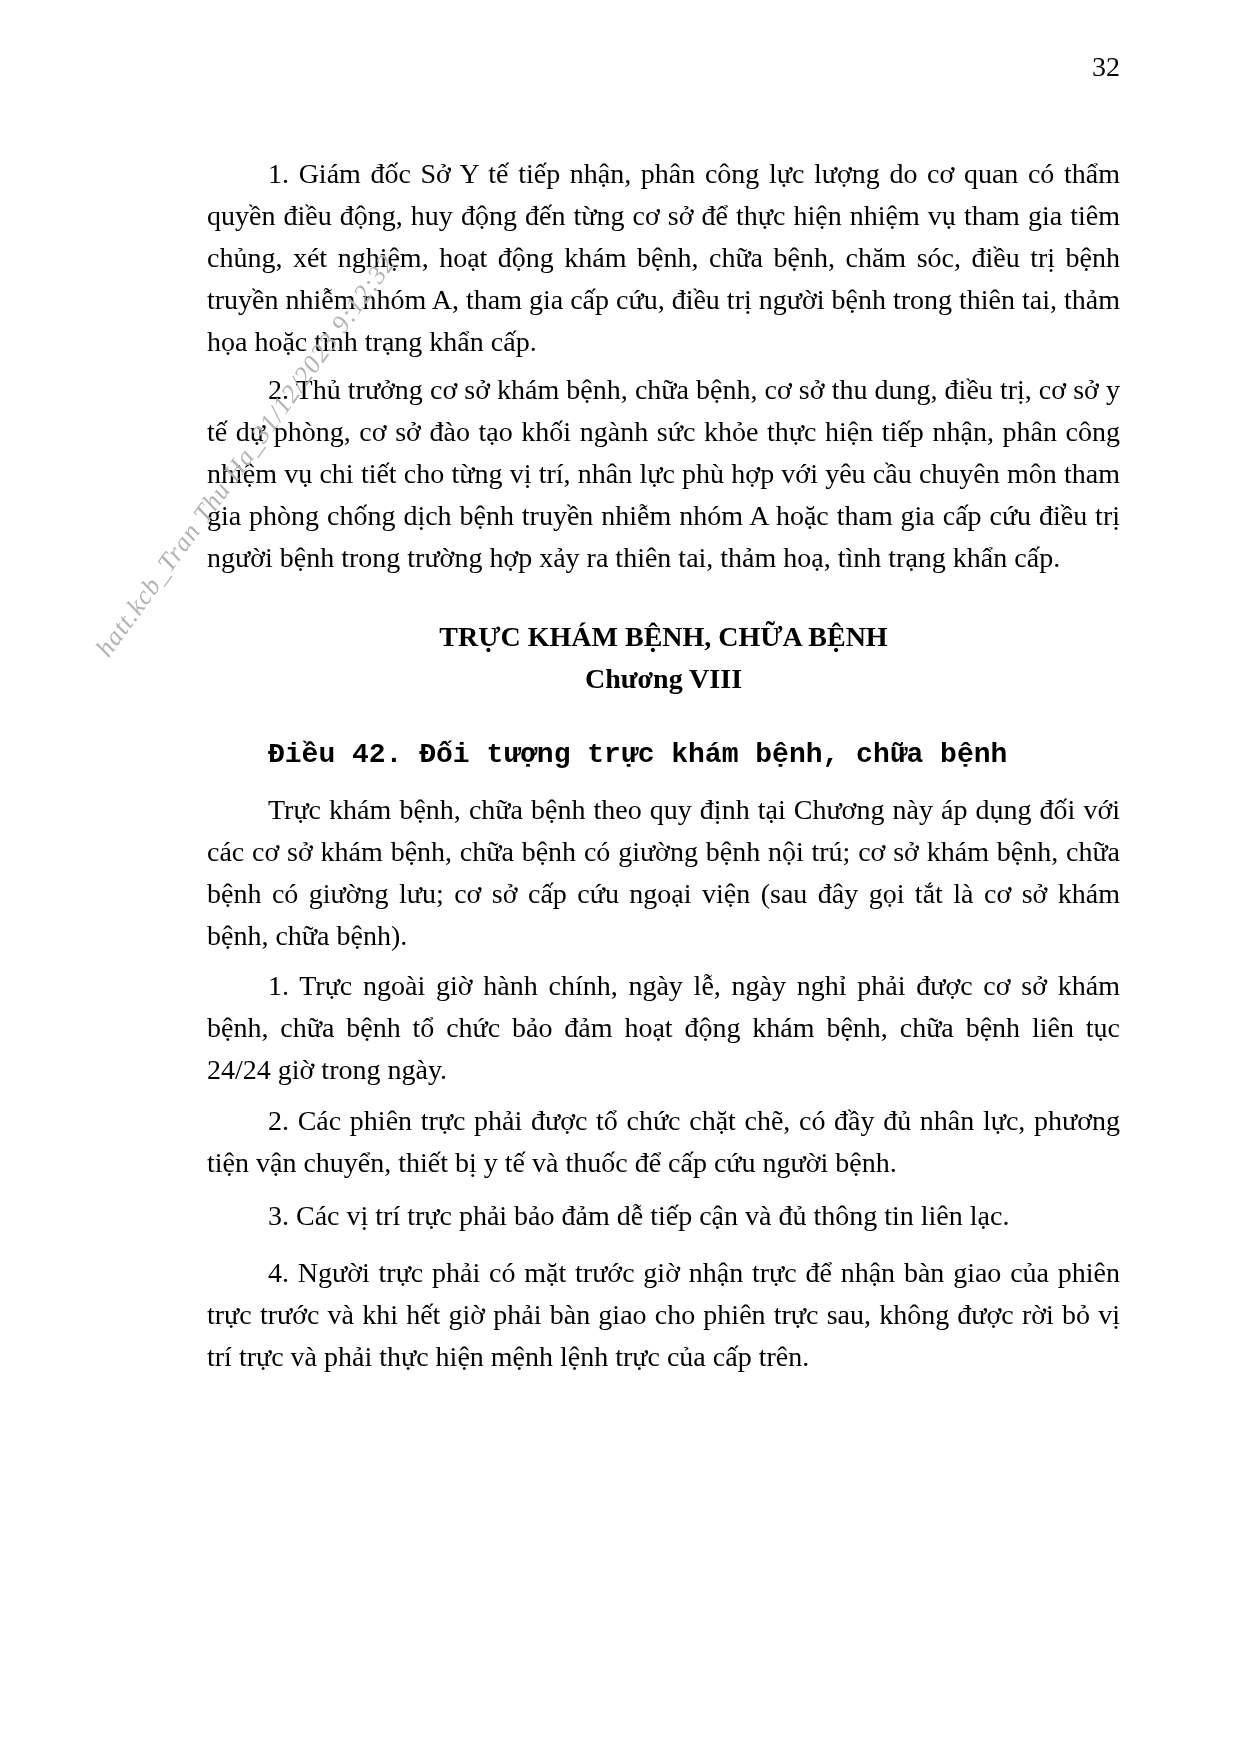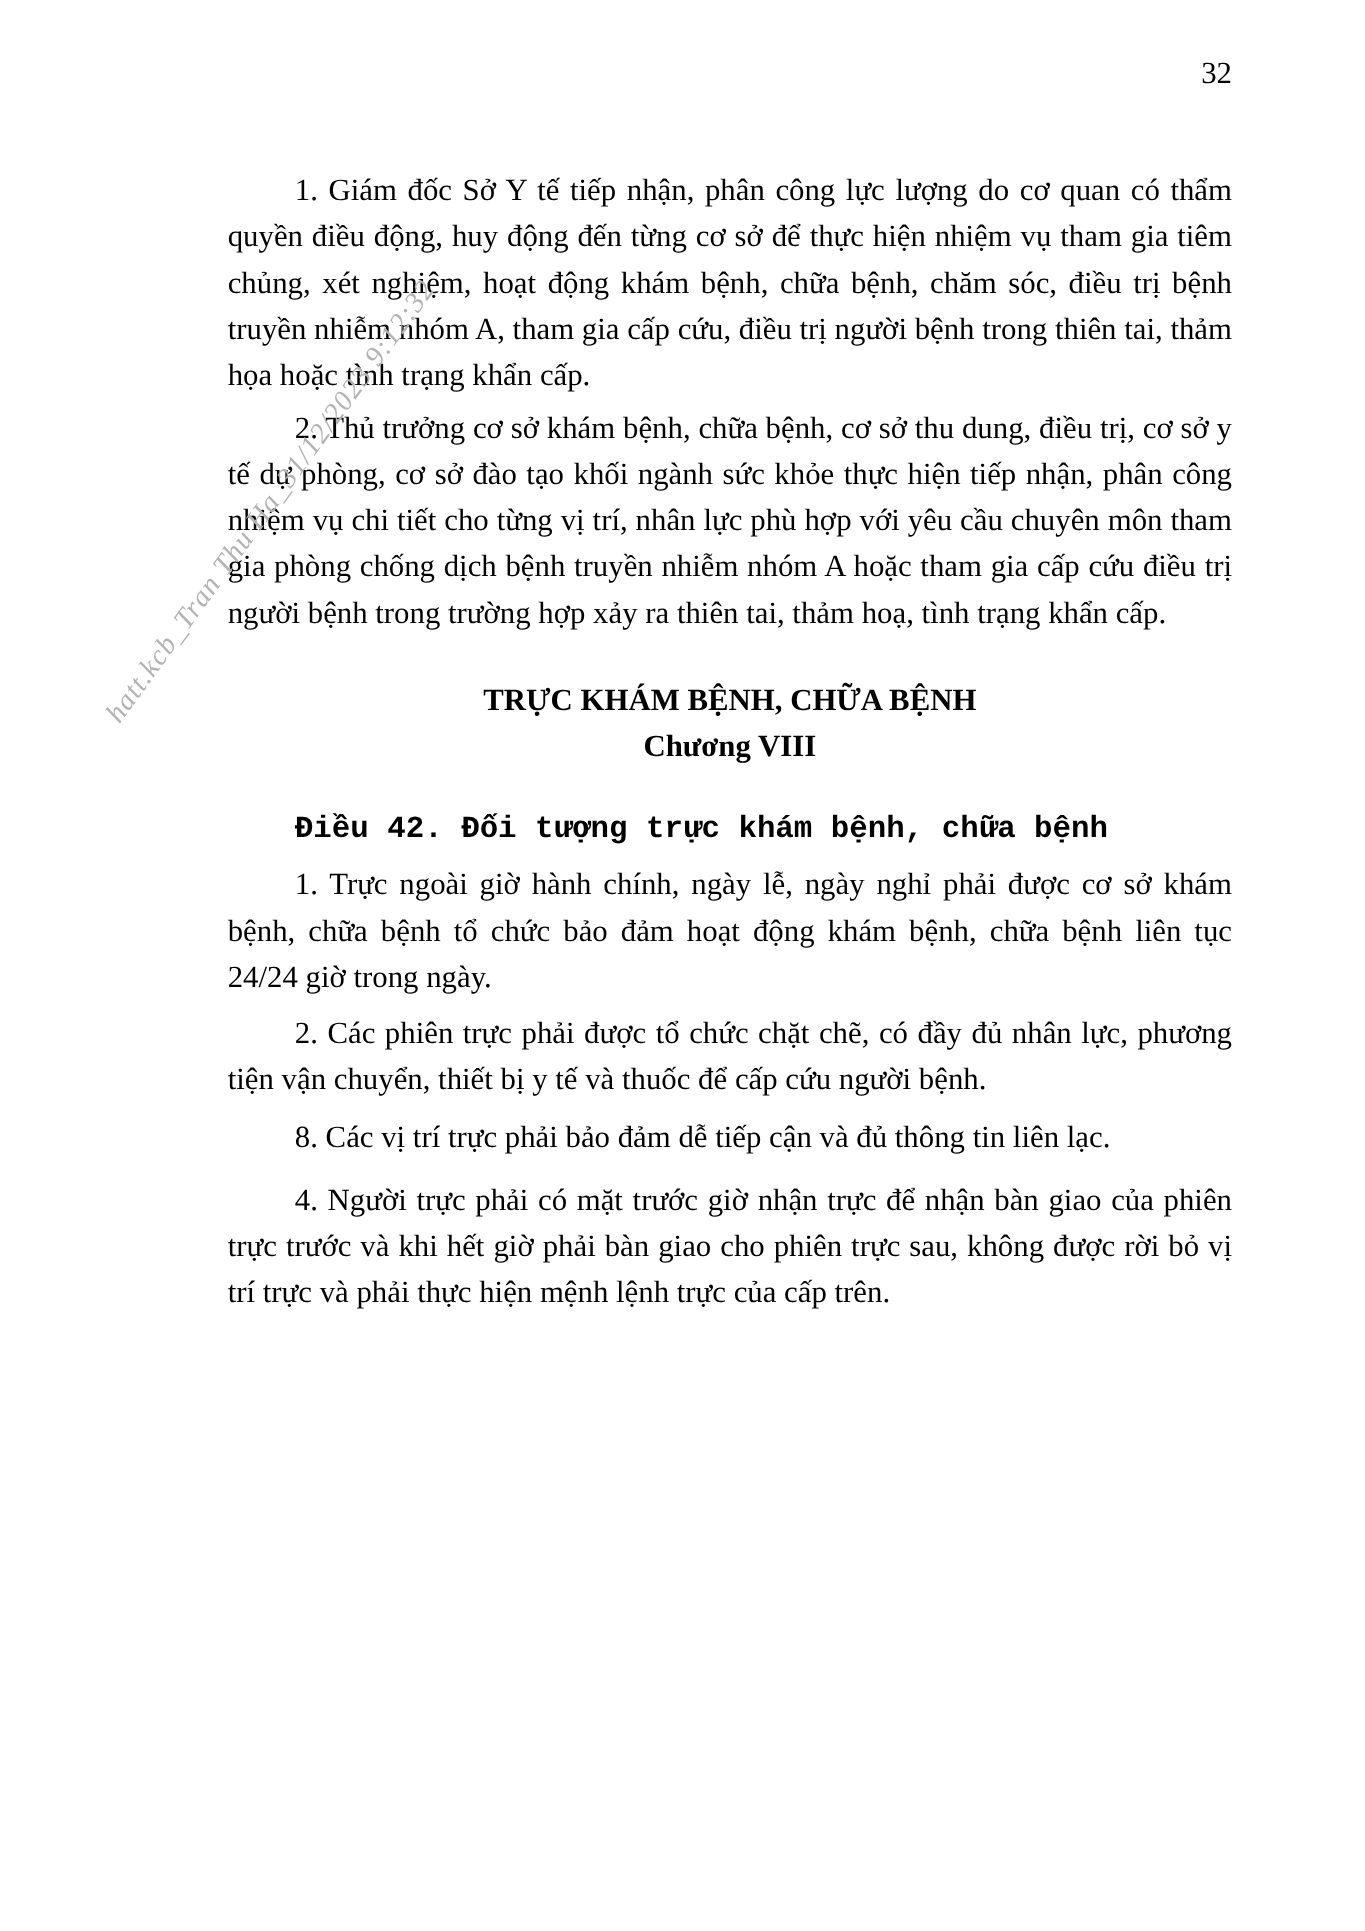--- a/index.html
+++ b/index.html
@@ -94,24 +94,25 @@
 
     <p class="body-para mt2">2. Thủ trưởng cơ sở khám bệnh, chữa bệnh, cơ sở thu dung, điều trị, cơ sở y tế dự phòng, cơ sở đào tạo khối ngành sức khỏe thực hiện tiếp nhận, phân công nhiệm vụ chi tiết cho từng vị trí, nhân lực phù hợp với yêu cầu chuyên môn tham gia phòng chống dịch bệnh truyền nhiễm nhóm A hoặc tham gia cấp cứu điều trị người bệnh trong trường hợp xảy ra thiên tai, thảm hoạ, tình trạng khẩn cấp.</p>
 
     <div class="chapter">
       <div>TRỰC KHÁM BỆNH, CHỮA BỆNH</div>
       <div>Chương VIII</div>
     </div>
 
     <p class="sec-heading">Điều 42. Đối tượng trực khám bệnh, chữa bệnh</p>
 
+    <p class="body-para p-after-h">Trực khám bệnh, chữa bệnh theo quy định tại Chương này áp dụng đối với các cơ sở khám bệnh, chữa bệnh có giường bệnh nội trú; cơ sở khám bệnh, chữa bệnh có giường lưu; cơ sở cấp cứu ngoại viện (sau đây gọi tắt là cơ sở khám bệnh, chữa bệnh).</p>
 
 
     <p class="body-para item1">1. Trực ngoài giờ hành chính, ngày lễ, ngày nghỉ phải được cơ sở khám bệnh, chữa bệnh tổ chức bảo đảm hoạt động khám bệnh, chữa bệnh liên tục 24/24 giờ trong ngày.</p>
 
     <p class="body-para item2">2. Các phiên trực phải được tổ chức chặt chẽ, có đầy đủ nhân lực, phương tiện vận chuyển, thiết bị y tế và thuốc để cấp cứu người bệnh.</p>
 
-    <p class="body-para item3">8. Các vị trí trực phải bảo đảm dễ tiếp cận và đủ thông tin liên lạc.</p>
+    <p class="body-para item3">3. Các vị trí trực phải bảo đảm dễ tiếp cận và đủ thông tin liên lạc.</p>
 
     <p class="body-para item4">4. Người trực phải có mặt trước giờ nhận trực để nhận bàn giao của phiên trực trước và khi hết giờ phải bàn giao cho phiên trực sau, không được rời bỏ vị trí trực và phải thực hiện mệnh lệnh trực của cấp trên.</p>
 
   </div>
 </div>
 
 </body></html>

